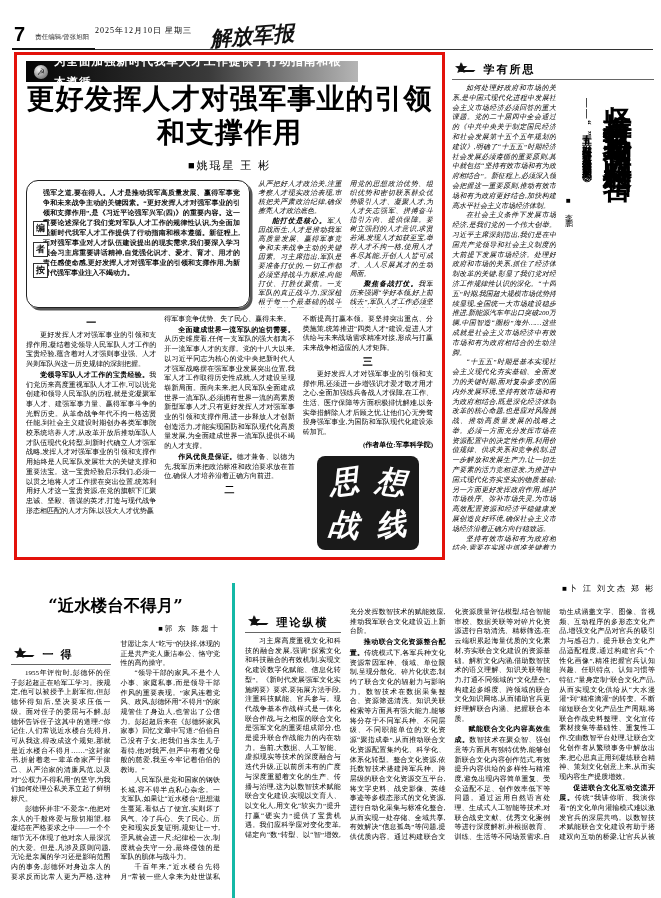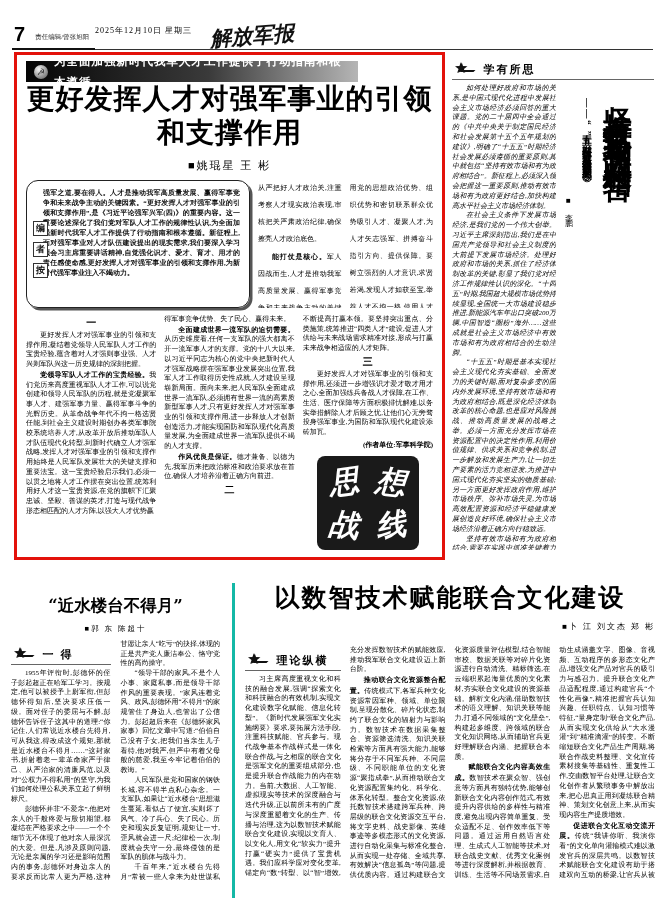--- a/index.html
+++ b/index.html
@@ -32,21 +32,21 @@
               letter-spacing:1px; margin-top:0; }
   .byline { text-align:center; font-size:11px; margin:8px 0 7px; letter-spacing:2px; }
 
   .upper { display:flex; gap:8px; height:128px; }
   .notebox { position:relative; width:224px; flex:0 0 auto; border:1.5px solid #222; border-radius:12px;
              box-shadow:2.5px 2.5px 0 #555; padding:7px 9px 6px 16px; font-size:7px; line-height:10px;
              text-align:justify; font-weight:bold; color:#111; overflow:hidden; }
   .notetabs { position:absolute; left:6px; top:40px; display:flex; flex-direction:column; gap:6px; }
   .notetab { width:15px; height:15px; border:1px solid #333; background:#fff; font:bold 9px/13px
              "Liberation Sans","DejaVu Sans",sans-serif; text-align:center; }
-  .ucol { flex:1; font-size:7px; line-height:17px; text-align:justify; overflow:hidden; }
+  .ucol { flex:1; font-size:7px; line-height:9px; text-align:justify; overflow:hidden;font-style:italic; }
 
   .lower { display:flex; gap:8px; height:282px; margin-top:7px; }
   .col { flex:1; font-size:7px; line-height:9.7px; text-align:justify; overflow:hidden;
          display:flex; flex-direction:column; }
   .col p, .ucol p { text-indent:2em; }
   .col p.cont, .ucol p.cont { text-indent:0; }
   .marker { text-align:center; font:bold 10px/16px "Liberation Sans","DejaVu Sans",sans-serif; text-indent:0 !important; }
   .lead { font-weight:bold; font-family:"Liberation Sans","DejaVu Sans",sans-serif; }
   .attr { text-align:right; font-weight:bold; margin-top:3px; }
 
@@ -75,21 +75,21 @@
   .sb-author { writing-mode:vertical-rl; font-size:8px; letter-spacing:2px; padding-top:112px; width:12px; }
   .sb-sub { writing-mode:vertical-rl; font-size:9.5px; line-height:17px; letter-spacing:1.5px;
             padding-top:14px; height:460px; font-weight:bold; }
   .sb-head { writing-mode:vertical-rl; font:bold 29px/32px "Liberation Sans","DejaVu Sans",sans-serif;
              letter-spacing:5px; height:466px; margin-left:2px; }
 
   
   .bl { position:absolute; top:583px; left:7px; width:228px; height:318px; padding:0 12px 0 4px;
         border-right:3px solid #14b8a6; overflow:hidden; }
   .bl-title { text-align:center; font:bold 16.5px/22px "DejaVu Serif",serif; margin-top:12px; }
-  .bl-byline { text-align:center; font-size:7.5px; margin:7px 0 6px; letter-spacing:2px; }
+  .bl-byline { text-align:right; font-size:7.5px; margin:7px 0 6px; letter-spacing:2px; }
   .bl-body { column-count:2; column-gap:10px; height:246px; overflow:hidden;
              font-size:7px; line-height:9.7px; text-align:justify; }
   .bl-body p { text-indent:2em; }
 
   .br { position:absolute; top:575px; left:237px; width:420px; height:318px; padding:0 2px 0 8px; overflow:hidden; }
   .br-title { text-align:center; font:bold 25px/30px "DejaVu Serif",serif; letter-spacing:2px; margin-top:8px; }
   .br-byline { text-align:right; font-size:8px; margin:8px 0 14px; letter-spacing:2px; }
   .br-body { column-count:4; column-gap:9px; height:238px; overflow:hidden;
              font-size:7px; line-height:9.7px; text-align:justify; }
   .br-body p { text-indent:2em; }
@@ -196,21 +196,20 @@
       </div>
       <p>1955年评衔时,彭德怀的侄子彭起超正在哈军工学习。按规定,他可以被授予上尉军衔,但彭德怀得知后,坚决要求压低一级。面对侄子的委屈与不解,彭德怀告诉侄子这其中的道理:“你记住,人们常说近水楼台先得月,可从我这,得改成这个规矩,那就是近水楼台不得月……”这封家书,折射着老一辈革命家严于律己、从严治家的清廉风范,以及对“公权力不得私用”的坚守,为我们如何处理公私关系立起了鲜明标尺。</p>
       <p>彭德怀并非“不爱亲”,他把对亲人的千般疼爱与殷切期望,都凝结在严格要求之中——一个个细节无不体现了他对亲人最深沉的大爱。但是,凡涉及原则问题,无论是亲属的学习还是影响范围内的事务,彭德怀对身边亲人的要求反而比常人更为严格,这种甘愿让亲人“吃亏”的抉择,体现的正是共产党人廉洁奉公、恪守党性的高尚操守。</p>
       <p>“领导干部的家风,不是个人小事、家庭私事,而是领导干部作风的重要表现。”家风连着党风、政风,彭德怀用“不得月”的家规管住了身边人,也管出了公信力。彭起超后来在《彭德怀家风家事》回忆文章中写道:“伯伯自己没有子女,把我们当亲生儿子看待,他对我严,但严中有着父母般的慈爱,我至今牢记着伯伯的教诲。”</p>
       <p>人民军队是党和国家的钢铁长城,容不得半点私心杂念。一支军队,如果让“近水楼台”思想滋生蔓延,看似占了便宜,实则坏了风气、冷了兵心、失了民心。历史和现实反复证明,规矩让一寸,歪风就会进一尺;纪律松一次,制度就会失守一分,最终侵蚀的是军队的肌体与战斗力。</p>
       <p>千百年来,“近水楼台先得月”常被一些人拿来为处世谋私作辩解。彭德怀以掷地有声的一个“不”字将其改写,树立了共产党人的清廉典范。今天,我们迈上强军兴军新征程,改革攻坚、任务艰巨,更加需要涵养“近水楼台不得月”的清风正气。特别是领导干部要带头立起严管厚爱的标尺,让“不得月”成为家规家训,让廉洁风气充盈家庭、走进营门,汇聚起强军兴军的磅礴力量。</p>
     </div>
   </div>
 
   <div class="br">
-    <div class="br-title">以数智技术赋能联合文化建设</div>
     <div class="br-byline">■卜  江  刘文杰  郑  彬</div>
     <div class="br-body">
       <div class="tag">
         <span class="star">★</span>
         <span class="swoosh"></span>
         <b>理论纵横</b>
       </div>
       <p>习主席高度重视文化和科技的融合发展,强调“探索文化和科技融合的有效机制,实现文化建设数字化赋能、信息化转型”。《新时代发展强军文化实施纲要》要求,要拓展方法手段,注重科技赋能、官兵参与。现代战争基本作战样式是一体化联合作战,与之相应的联合文化是强军文化的重要组成部分,也是提升联合作战能力的内在动力。当前,大数据、人工智能、虚拟现实等技术的深度融合与迭代升级,正以前所未有的广度与深度重塑着文化的生产、传播与治理,这为以数智技术赋能联合文化建设,实现以文育人、以文化人,用文化“软实力”提升打赢“硬实力”提供了宝贵机遇。我们应科学应对变化变革,锚定向“数”转型、以“智”增效,充分发挥数智技术的赋能效应,推动我军联合文化建设迈上新台阶。</p>
       <p><b class="lead">推动联合文化资源整合配置。</b><span>传统模式下,各军兵种文化资源常因军种、领域、单位限制,呈现分散化、碎片化状态,制约了联合文化的辐射力与影响力。数智技术在数据采集整合、资源筛选清洗、知识关联检索等方面具有强大能力,能够将分存于不同军兵种、不同层级、不同职能单位的文化资源“聚指成拳”,从而推动联合文化资源配置集约化、科学化、体系化转型。整合文化资源,依托数智技术搭建跨军兵种、跨层级的联合文化资源交互平台,将文字史料、战史影像、英雄事迹等多模态形式的文化资源,进行自动化采集与标准化整合,从而实现一处存储、全域共享,有效解决“信息孤岛”等问题,提供优质内容。通过构建联合文化资源质量评估模型,结合智能审校、数据关联等对碎片化资源进行自动清洗、精标筛选,在云端积累起海量优质的文化素材,夯实联合文化建设的资源基础。解析文化内涵,借助数智技术的语义理解、知识关联等能力,打通不同领域的“文化壁垒”,构建起多维度、跨领域的联合文化知识网络,从而辅助官兵更好理解联合内涵、把握联合本质。</span></p>
       <p><b class="lead">赋能联合文化内容高效生成。</b><span>数智技术在聚众智、强创意等方面具有独特优势,能够创新联合文化内容创作范式,有效提升内容供给的多样性与精准度,避免出现内容简单重复、受众适配不足、创作效率低下等问题。通过运用自然语言处理、生成式人工智能等技术,对联合战史文献、优秀文化案例等进行深度解析,并根据教育、训练、生活等不同场景需求,自动生成涵盖文字、图像、音视频、互动程序的多形态文化产品,增强文化产品对官兵的吸引力与感召力。提升联合文化产品适配程度,通过构建官兵“个性化画像”,精准把握官兵认知兴趣、任职特点、认知习惯等特征,“量身定制”联合文化产品,从而实现文化供给从“大水漫灌”到“精准滴灌”的转变。不断缩短联合文化产品生产周期,将联合作战史料整理、文化宣传素材搜集等基础性、重复性工作,交由数智平台处理,让联合文化创作者从繁琐事务中解放出来,把心思真正用到凝练联合精神、策划文化创意上来,从而实现内容生产提质增效。</span></p>

